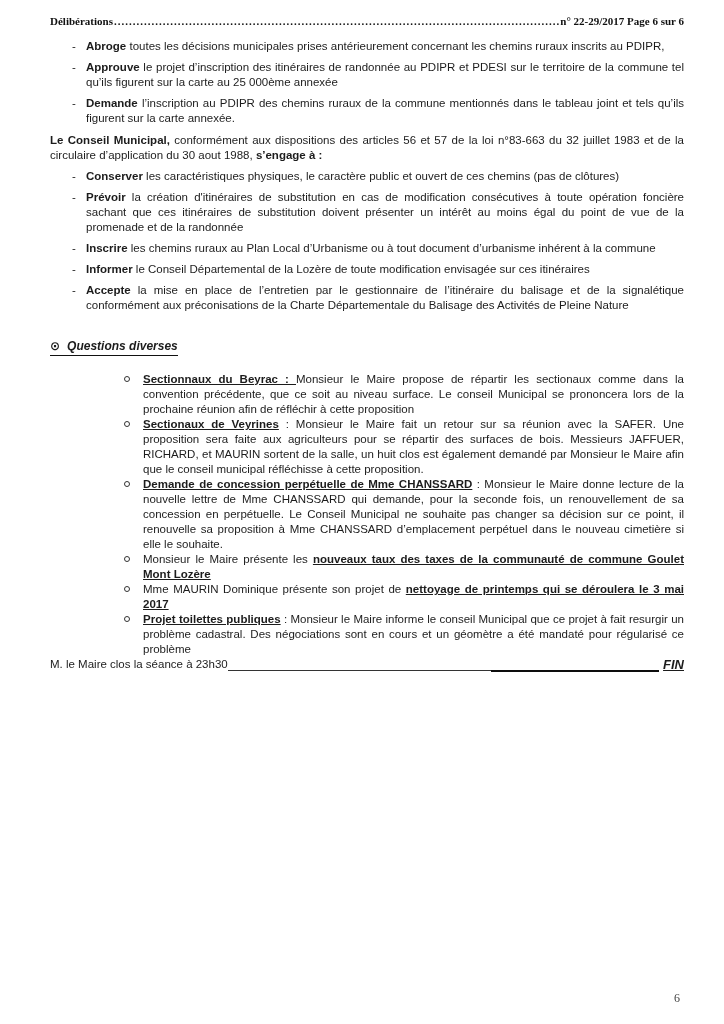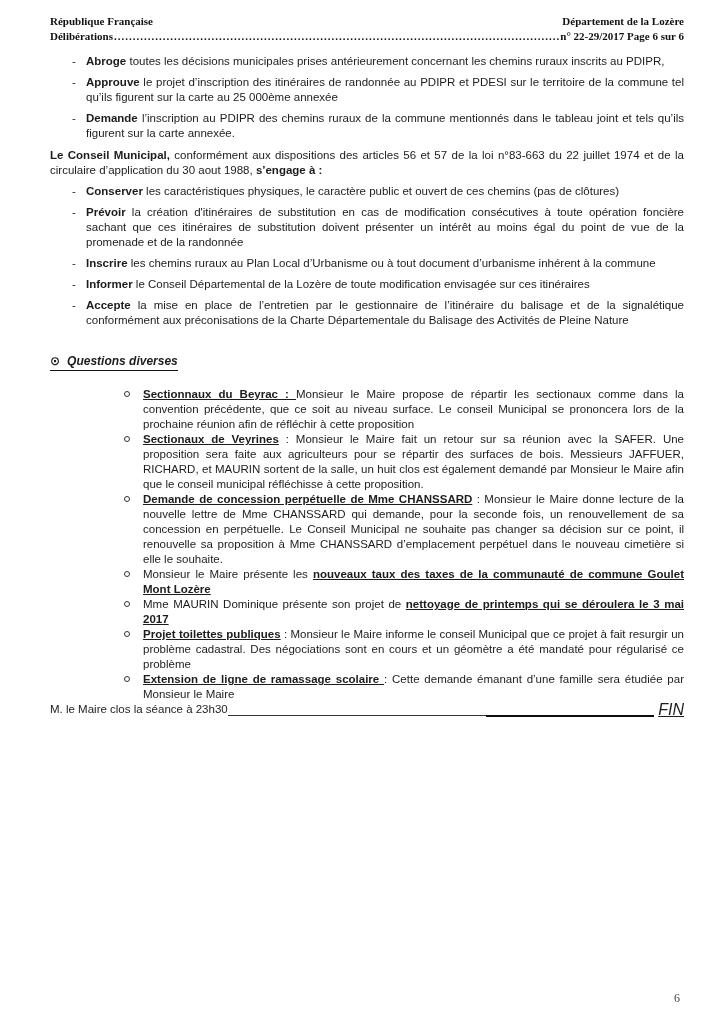--- a/index.html
+++ b/index.html
@@ -34,38 +34,34 @@
   .q-bullet{
     position:absolute;left:74px;top:4px;width:6px;height:6px;
     border:1.1px solid #333;border-radius:50%;box-sizing:border-box;
   }
   .q-ul{font-weight:bold;text-decoration:underline;margin-top:6px;}
   .q-para2{text-align:justify;}
   
   .closing{display:flex;font-size:11.5px;}
   .sig-thin{flex:1;border-bottom:1.3px solid #333;margin-bottom:1px;}
   .sig-thick{width:168px;border-bottom:2.6px solid #0d0d0d;}
-  .fin{font-weight:normal;font-style:italic;text-decoration:underline;font-size:16px;padding-left:4px;text-align:right;}
+  .fin{font-weight:bold;font-style:italic;text-decoration:underline;font-size:13px;padding-left:4px;text-align:right;}
   
   .page-number{
     position:absolute;right:44px;bottom:18px;
     font-family:"Liberation Serif",serif;font-size:12px;color:#444;
   }
 </style>
 </head>
 <body>
 
 <div class="page">
   <div class="content">
 
     <header class="hdr">
-      <div class="hdr-row1">
-        <span>République Française</span>
-        <span>Département de la Lozère</span>
-      </div>
       <div class="hdr-row2">
         <span>Délibérations</span>
         <span class="dots">........................................................................................................................................................................................................................................</span>
         <span>n° 22-29/2017 Page 6 sur 6</span>
       </div>
     </header>
 
     <main class="body">
 
       
@@ -83,21 +79,21 @@
         <div class="dash-item">
           <span class="dash">-</span>
           <span class="lead">Demande</span>
           <span>l’inscription au PDIPR des chemins ruraux de la commune mentionnés dans le tableau joint et tels qu’ils figurent sur la carte annexée.</span>
         </div>
       </div>
 
       
       <p class="council">
         <span class="lead">Le Conseil Municipal,</span>
-        <span>conformément aux dispositions des articles 56 et 57 de la loi n°83-663 du 22 juillet 1974 et de la circulaire d’application du 30 aout 1988,</span>
+        <span>conformément aux dispositions des articles 56 et 57 de la loi n°83-663 du 32 juillet 1983 et de la circulaire d’application du 30 aout 1988,</span>
         <span class="lead">s’engage à :</span>
       </p>
 
       
       <div>
         <div class="dash-item">
           <span class="dash">-</span>
           <span class="lead">Conserver</span>
           <span>les caractéristiques physiques, le caractère public et ouvert de ces chemins (pas de clôtures)</span>
         </div>
@@ -139,23 +135,20 @@
         </div>
         <div class="q-item">
           <span class="q-bullet"></span><span>Monsieur le Maire présente les </span><span class="q-ul">nouveaux taux des taxes de la communauté de commune Goulet Mont Lozère</span><span></span>
         </div>
         <div class="q-item">
           <span class="q-bullet"></span><span>Mme MAURIN Dominique présente son projet de </span><span class="q-ul">nettoyage de printemps qui se déroulera le 3 mai 2017</span><span></span>
         </div>
         <div class="q-item">
           <span class="q-bullet"></span><span></span><span class="q-ul">Projet toilettes publiques</span><span> : Monsieur le Maire informe le conseil Municipal que ce projet à fait resurgir un problème cadastral. Des négociations sont en cours et un géomètre a été mandaté pour régularisé ce problème</span>
         </div>
-        <div class="q-item">
-          <span class="q-bullet"></span><span></span><span class="q-ul">Extension de ligne de ramassage scolaire </span><span>: Cette demande émanant d’une famille sera étudiée par Monsieur le Maire</span>
-        </div>
       </div>
 
       
       <div class="closing">
         <span>M. le Maire clos la séance à 23h30</span>
         <span class="sig-thin"></span>
         <span class="sig-thick"></span>
         <span class="fin">FIN</span>
       </div>
 

